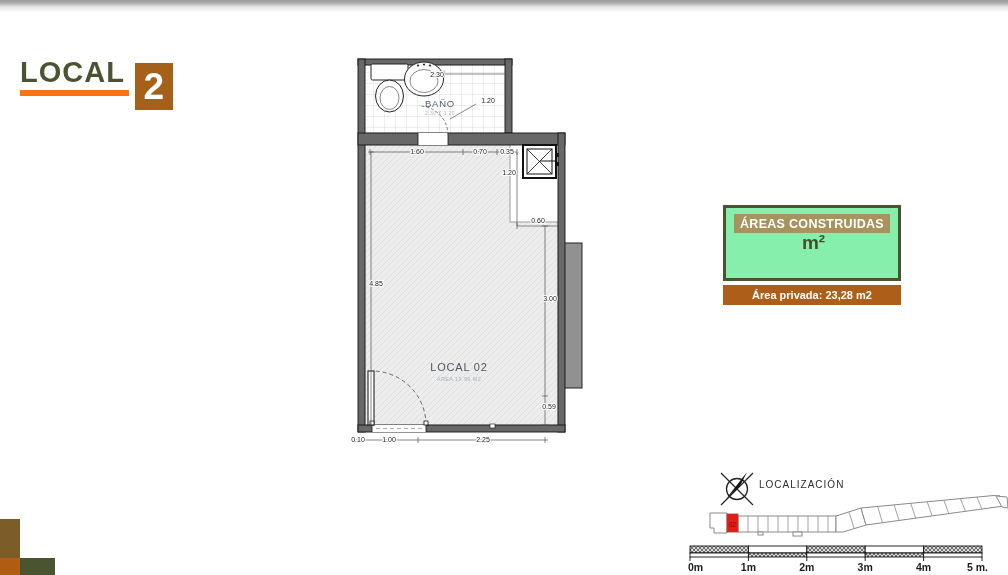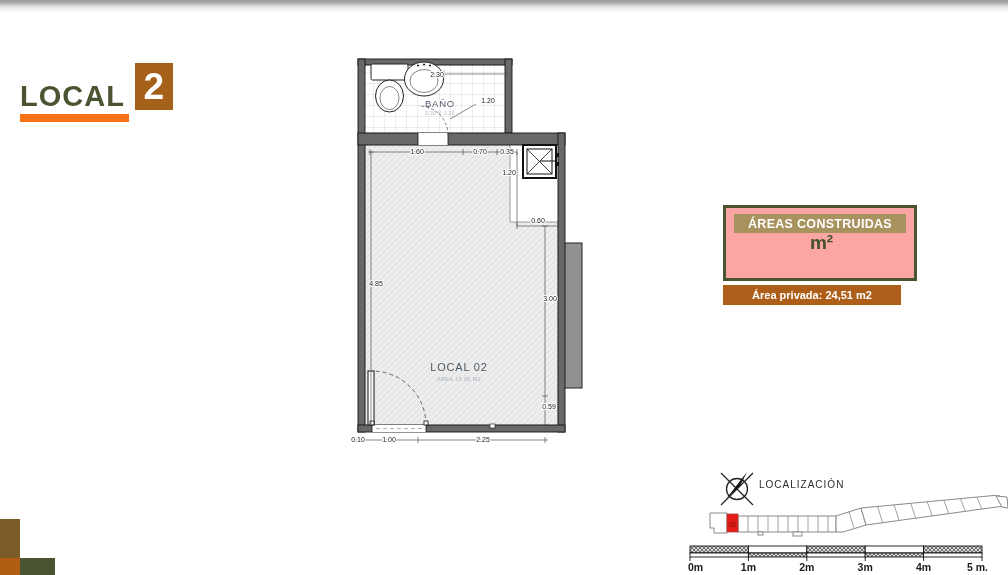--- a/index.html
+++ b/index.html
@@ -4,26 +4,26 @@
 <style>
   html,body{margin:0;padding:0;}
   body{width:1008px;height:575px;overflow:hidden;background:#fff;
        font-family:"Liberation Sans",sans-serif;position:relative;}
   .page{position:absolute;inset:0;background:#fff;}
   .page-shadow{position:absolute;top:0;left:0;right:0;height:14px;
        background:linear-gradient(to bottom,#999 0,#adadad 3px,#e6e6e6 7px,#fff 13px);}
   
   .title-wrap{position:absolute;left:20px;top:57px;display:flex;align-items:flex-start;}
   .title-text{font-size:29px;font-weight:bold;color:#4a5430;letter-spacing:1px;
-       border-bottom:8px solid #f97316;padding:0 4px 3px 0;line-height:1.05;margin-top:24px;}
+       border-bottom:6px solid #f97316;padding:0 4px 3px 0;line-height:1.05;}
   .title-num{margin-left:6px;width:38px;height:47px;background:#a5611a;color:#fff;
        font-size:37px;font-weight:bold;display:flex;align-items:center;justify-content:center;margin-top:6px;}
   
-  .areas-box{position:absolute;left:723px;top:205px;width:194px;height:76px;
-       border:3px solid #4a5430;background:#fca5a5;box-sizing:border-box;}
+  .areas-box{position:absolute;left:723px;top:205px;width:178px;height:76px;
+       border:3px solid #4a5430;background:#86efac;box-sizing:border-box;}
   .areas-header{margin:6px 8px 0 8px;background:#a8925e;color:#fff;text-align:center;
        font-size:12.5px;font-weight:bold;padding:2.5px 0;letter-spacing:.3px;}
   .areas-value{display:flex;justify-content:center;align-items:flex-end;margin-top:0px;line-height:1;}
   .areas-value .big{font-size:43px;font-weight:bold;color:#44502c;letter-spacing:-1px;}
   .areas-value .unit{font-size:19px;font-weight:bold;color:#44502c;margin-left:3px;margin-bottom:12px;}
   .private-bar{position:absolute;left:723px;top:285px;width:178px;height:20px;background:#ad5f1a;
        color:#fff;font-size:11px;font-weight:bold;display:flex;align-items:center;justify-content:center;}
   
   .loc-label{position:absolute;left:759px;top:479px;font-size:10px;color:#2c2c2c;letter-spacing:1px;}
   
@@ -152,21 +152,21 @@
       <text x="119" y="331" font-size="5.5" fill="#a9b4c0" letter-spacing="0.4">AREA 19.99 M2</text>
     </g>
   </svg>
 
   <div class="areas-box">
     <div class="areas-header">ÁREAS CONSTRUIDAS</div>
     <div class="areas-value">
       <span class="unit">m²</span>
     </div>
   </div>
-  <div class="private-bar">Área privada: 24,51 m2</div>
+  <div class="private-bar">Área privada: 23,28 m2</div>
 
   <svg style="position:absolute;left:716px;top:466px;" width="46" height="46" viewBox="0 0 46 46">
     <circle cx="21" cy="23" r="10.5" fill="none" stroke="#222" stroke-width="1.3"></circle>
     <path d="M5 7 L37 39 M37 7 L5 39" stroke="#222" stroke-width="1.2"></path>
     <path d="M31 6 L10 33 L24 20 Z" fill="#161616"></path>
   </svg>
   <span class="loc-label">LOCALIZACIÓN</span>
 
   <svg style="position:absolute;left:703px;top:495px;" width="305" height="45" viewBox="0 0 305 45">
     <g fill="#fff" stroke="#8a8a8a" stroke-width="1">

